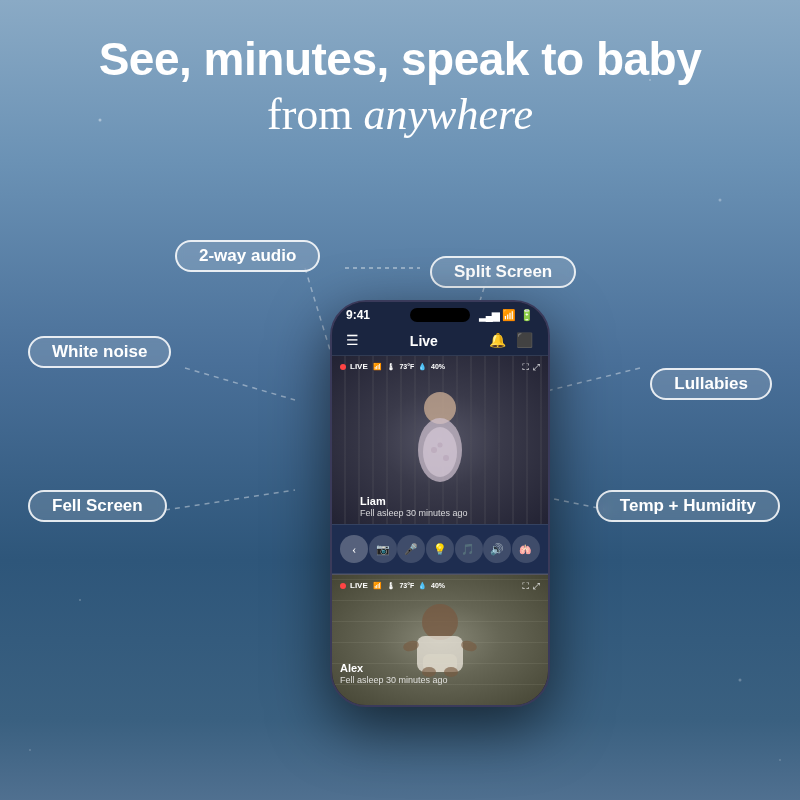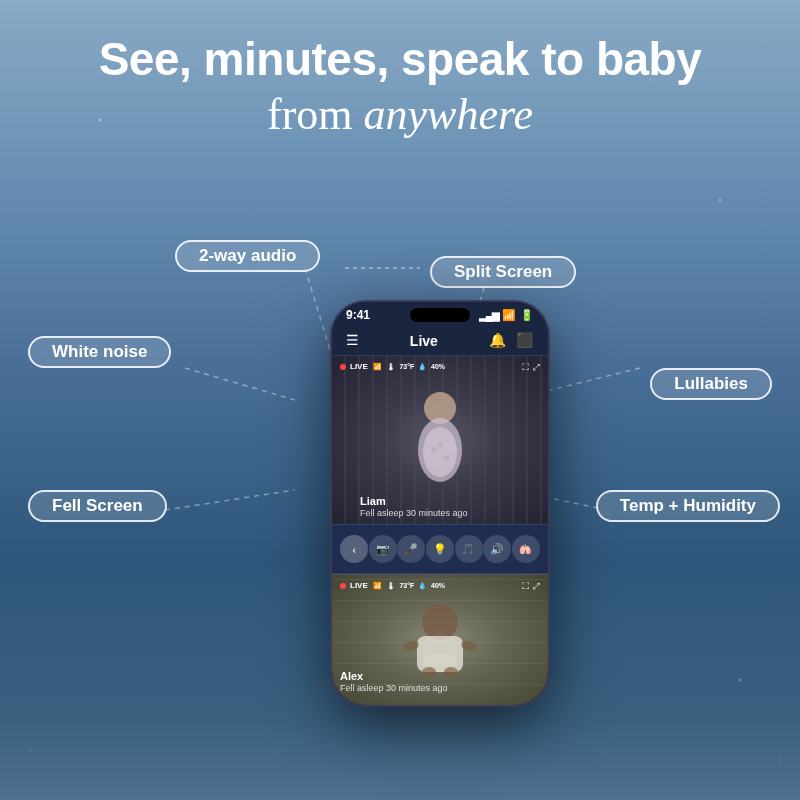--- a/index.html
+++ b/index.html
@@ -443,21 +443,21 @@
             <span style="font-size:7px;">73°F</span>
             <span style="font-size:7px;">💧</span>
             <span style="font-size:7px;">40%</span>
           </div>
           <div class="feed-expand">
             <span style="font-size:9px;">⛶</span>
             <span style="font-size:9px;">⤢</span>
           </div>
         </div>
 
-        <div style="position:absolute;bottom:12px;left:8px;">
+        <div style="position:absolute;bottom:20px;left:8px;">
           <div class="baby-name">Alex</div>
           <div class="baby-status">Fell asleep 30 minutes ago</div>
         </div>
       </div>
     </div>
 
   </div>
 </div>
 
 </body></html>

